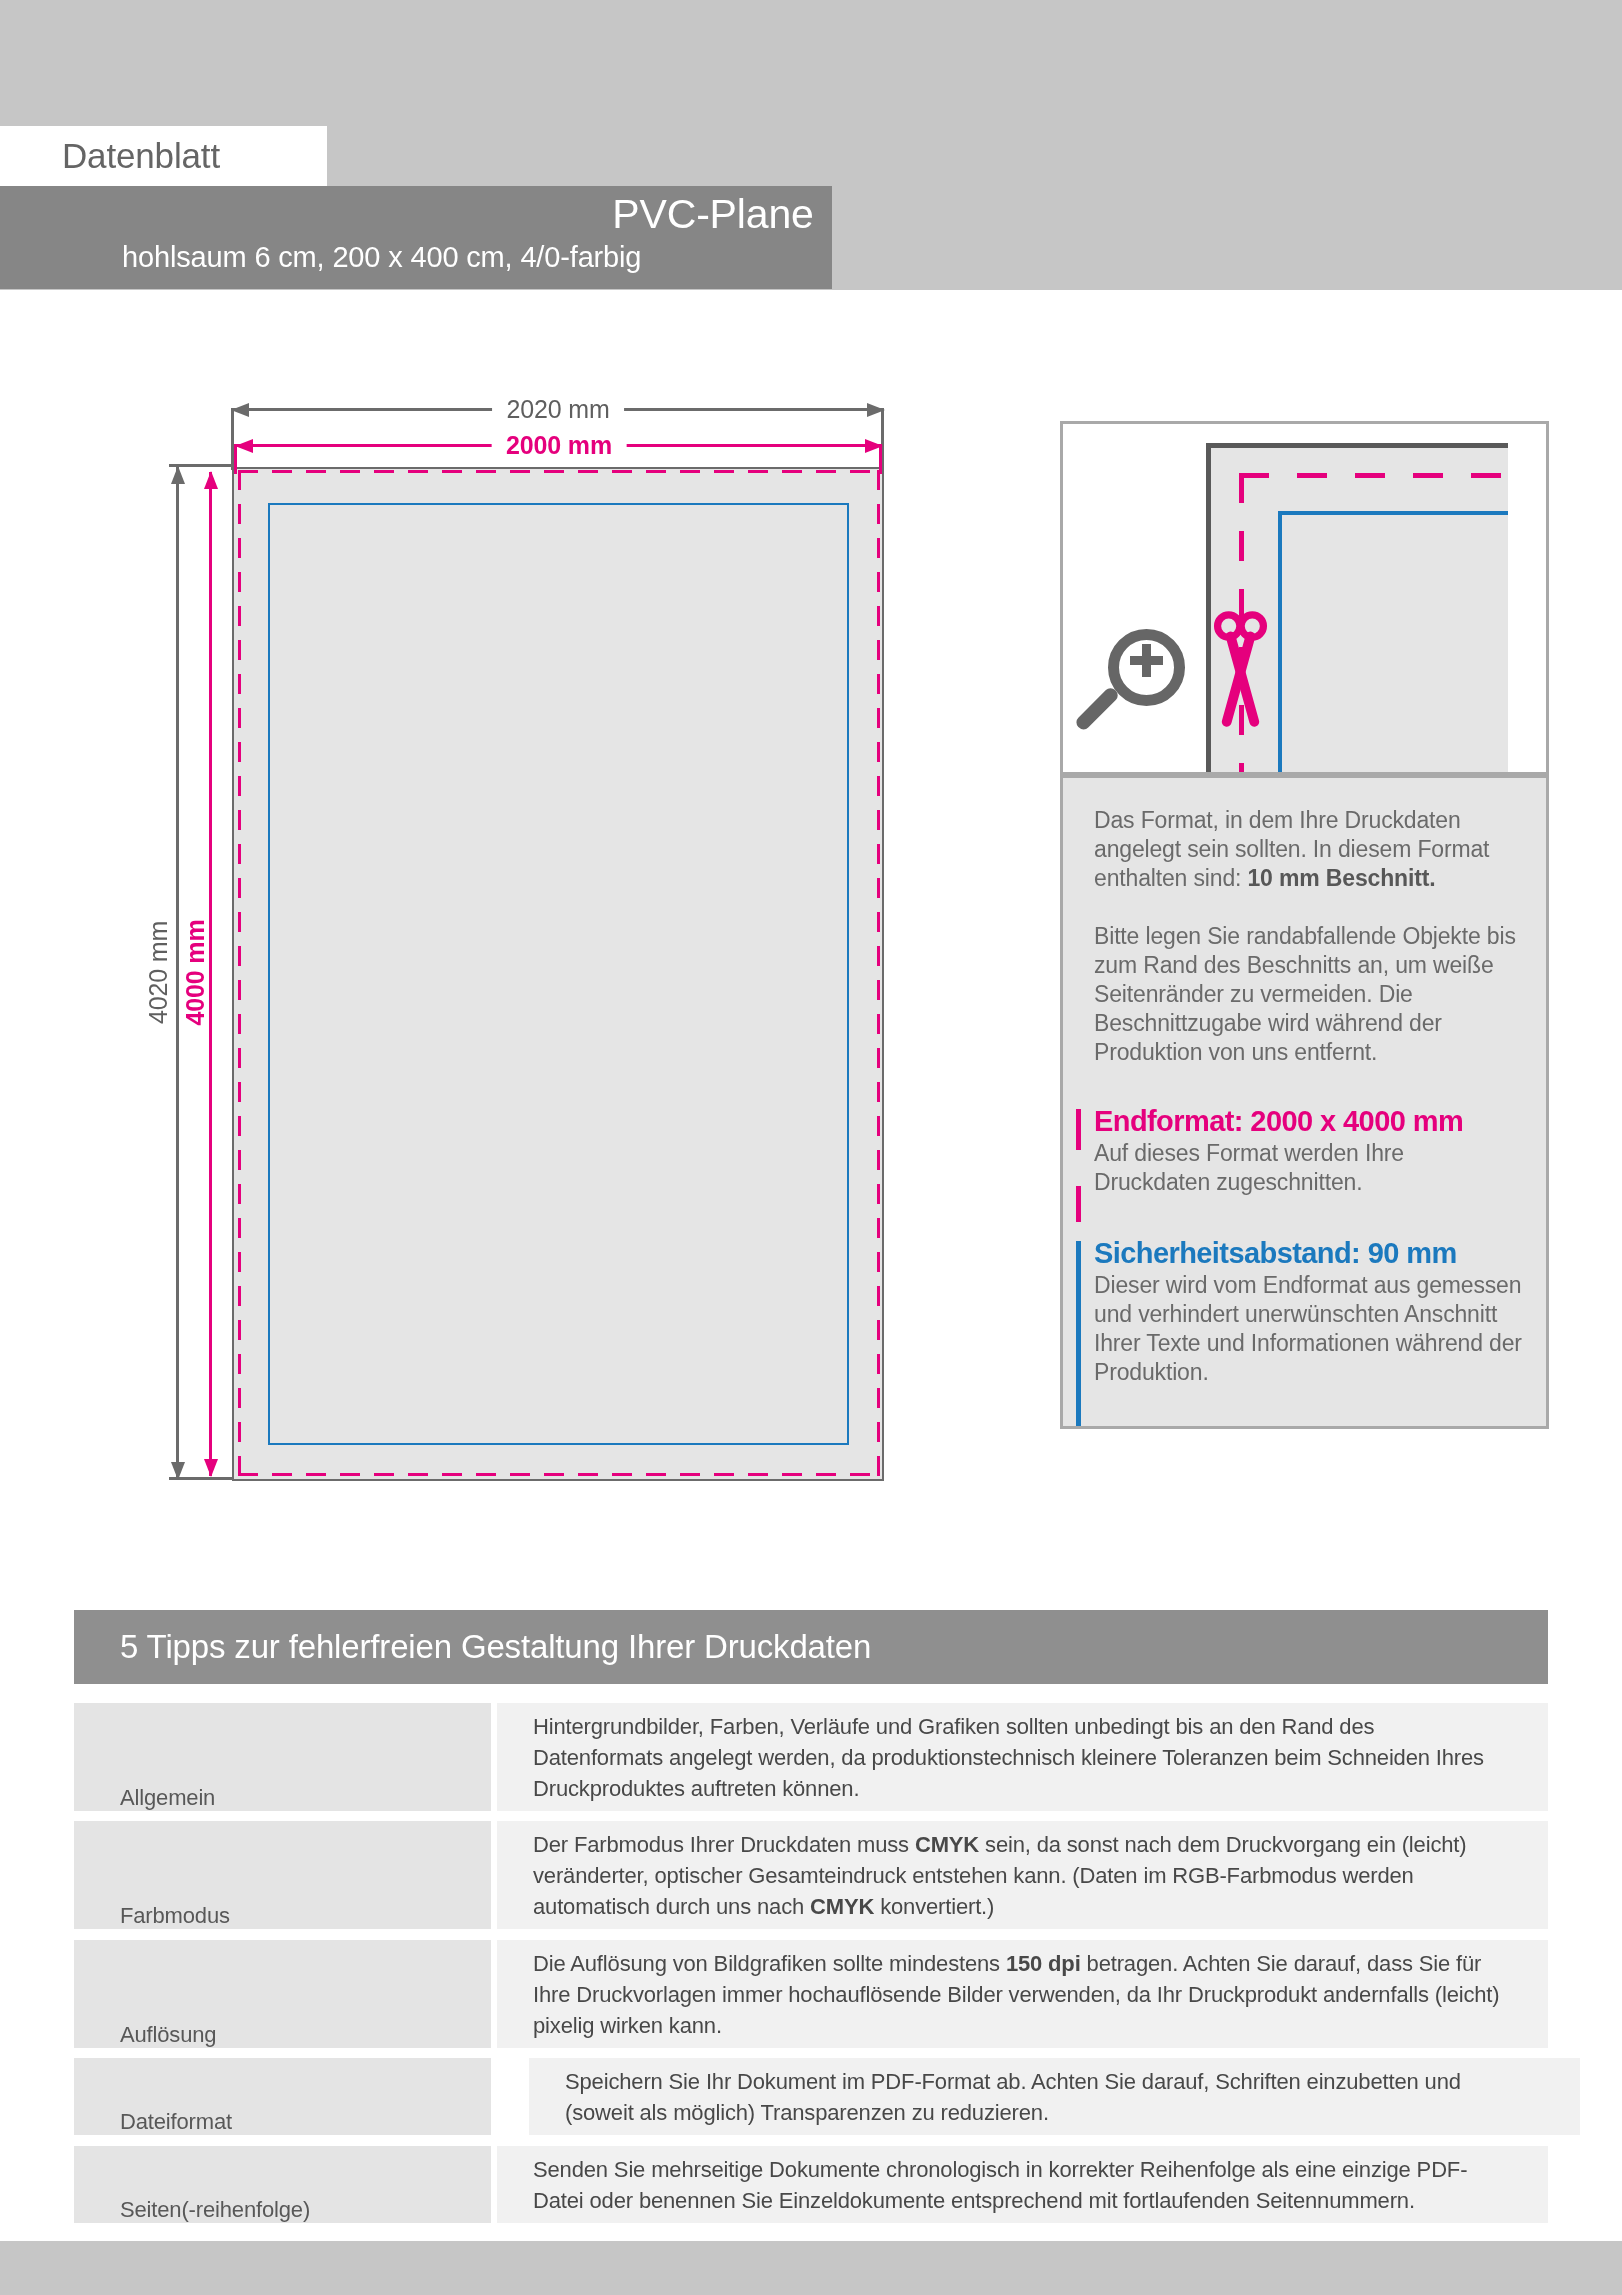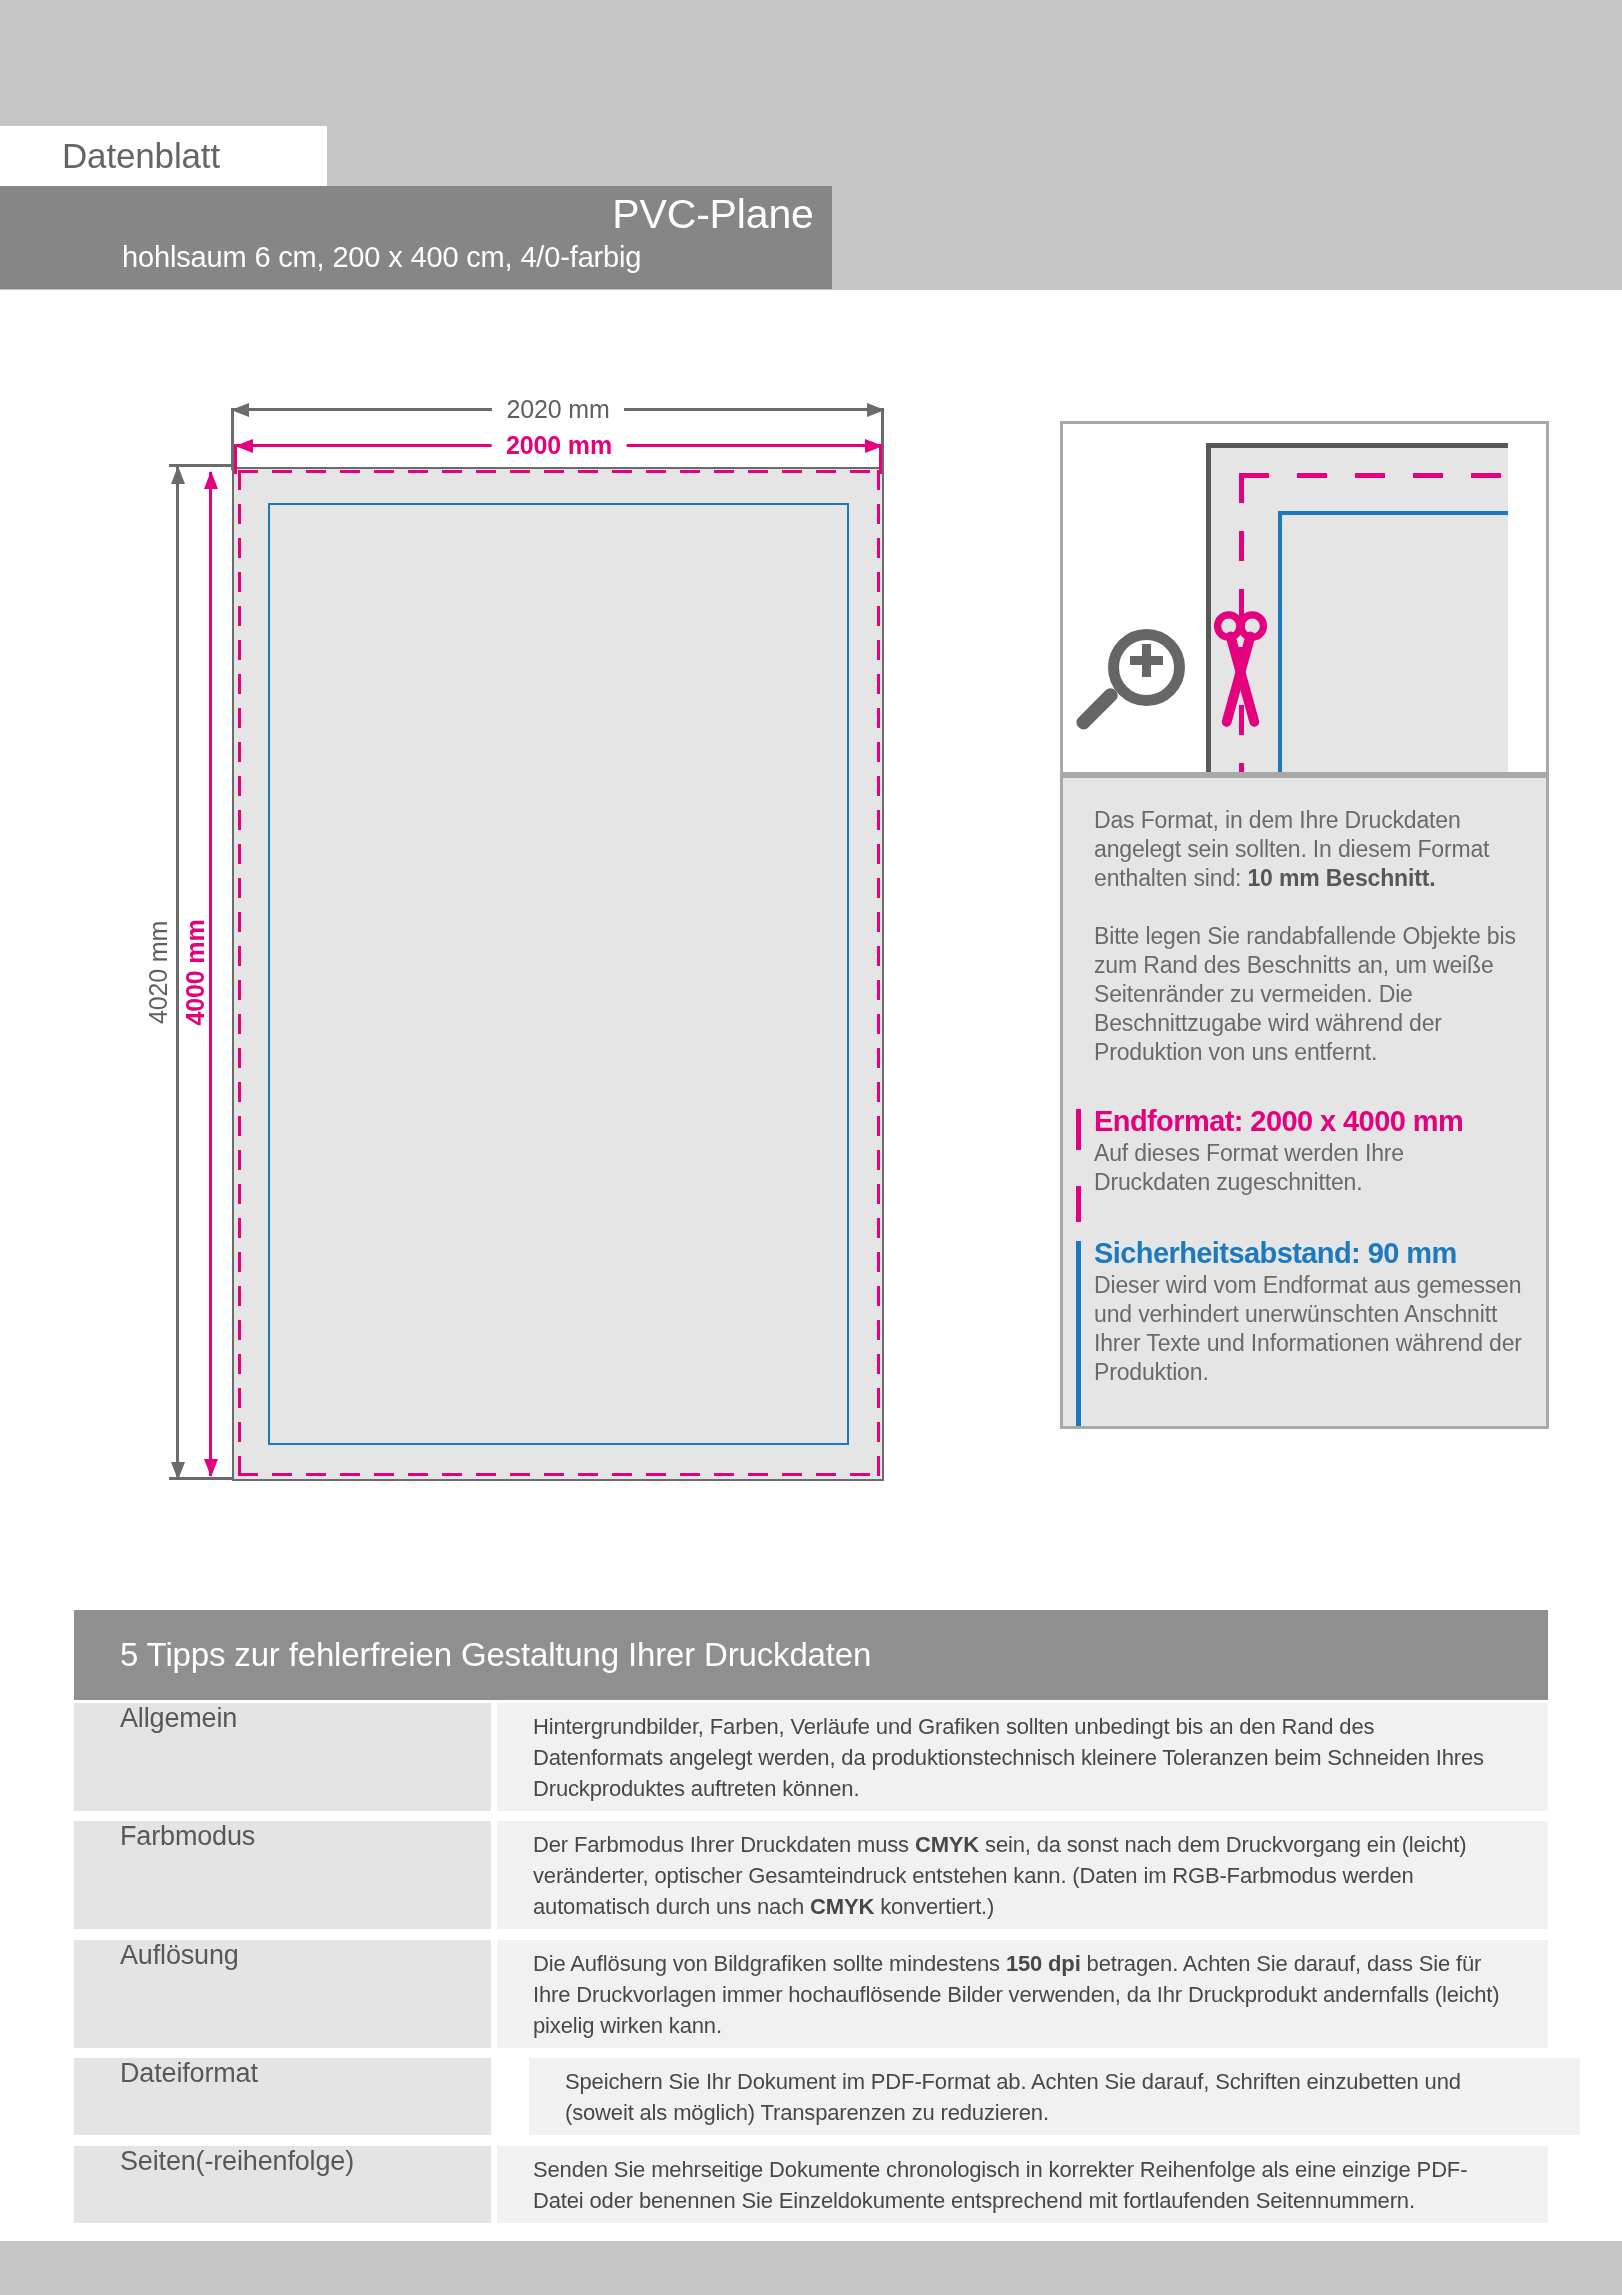--- a/index.html
+++ b/index.html
@@ -59,25 +59,25 @@
   .bar-solid-blue{position:absolute;left:-18.3px;top:5.2px;width:5.2px;height:194px;background:#1b79be;}
 
   
   .mag-circle{left:1108px;top:629px;width:55px;height:55px;border:11px solid #666666;border-radius:50%;}
   .mag-plus-v{left:1142px;top:644px;width:9.2px;height:33px;background:#666666;}
   .mag-plus-h{left:1130px;top:656px;width:33px;height:9.2px;background:#666666;}
   .mag-handle{left:1090px;top:683px;width:14.4px;height:52px;background:#666666;
               border-radius:6.5px;transform:rotate(45deg);}
 
   
-  .tips-bar{left:74px;top:1610px;width:1474px;height:90px;background:#8f8f8f;
+  .tips-bar{left:74px;top:1610px;width:1474px;height:74px;background:#8f8f8f;
             display:flex;align-items:center;padding-left:46px;box-sizing:border-box;}
   .tips-bar span{color:#ffffff;font-size:33px;}
-  .trow-l{background:#e4e4e4;display:flex;align-items:flex-start;
-          padding-left:46px;box-sizing:border-box;font-size:27px;color:#585858;}
+  .trow-l{background:#e4e4e4;display:flex;align-items:flex-end;
+          padding-left:46px;box-sizing:border-box;font-size:22px;color:#585858;}
   .trow-r{background:#f1f1f1;display:flex;align-items:center;
           padding:0 46px 0 36px;box-sizing:border-box;font-size:22px;line-height:31px;color:#484848;}
   .b{font-weight:bold;}
 
   .band-bottom{left:0;top:2241px;width:1623px;height:54px;background:#c6c6c6;}
 </style>
 </head>
 <body>
 
 <div id="page">

